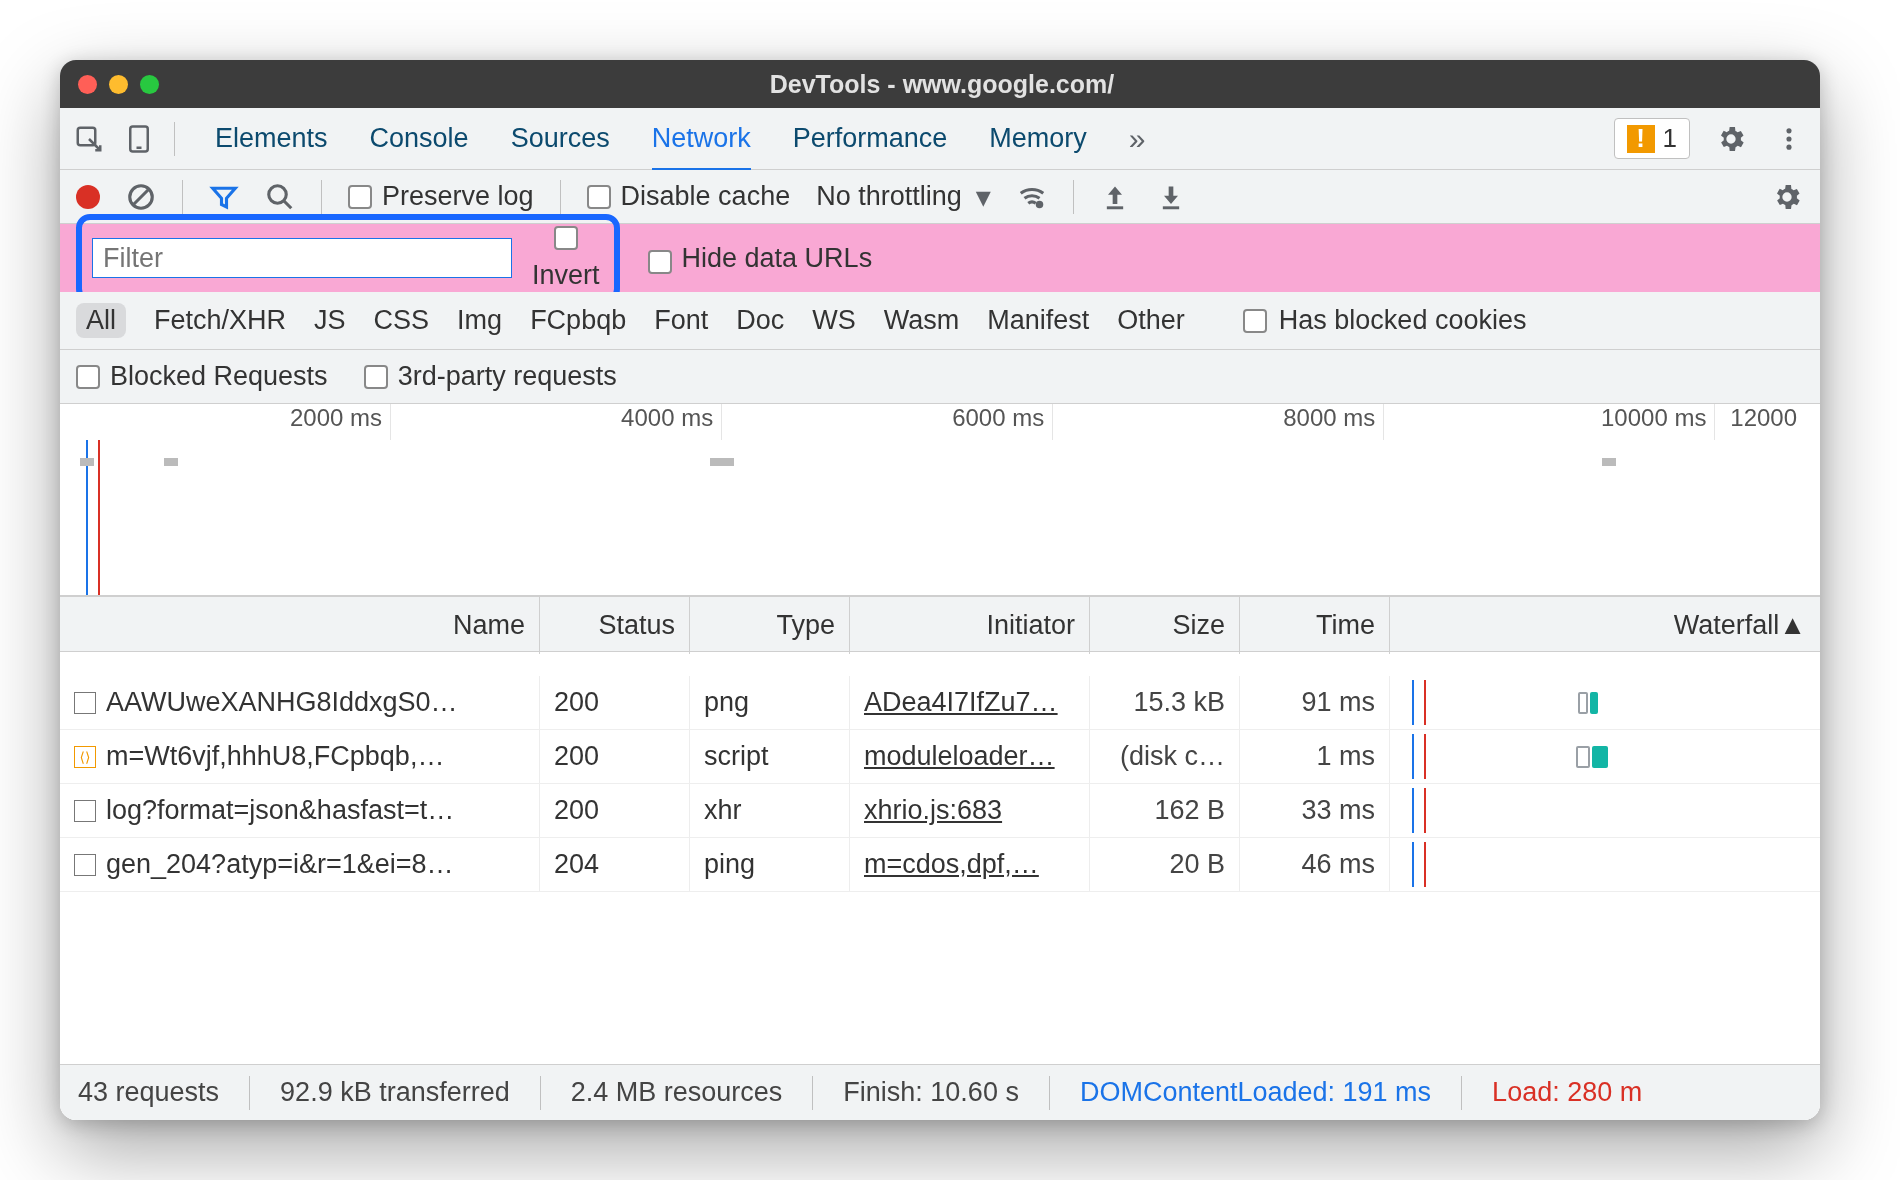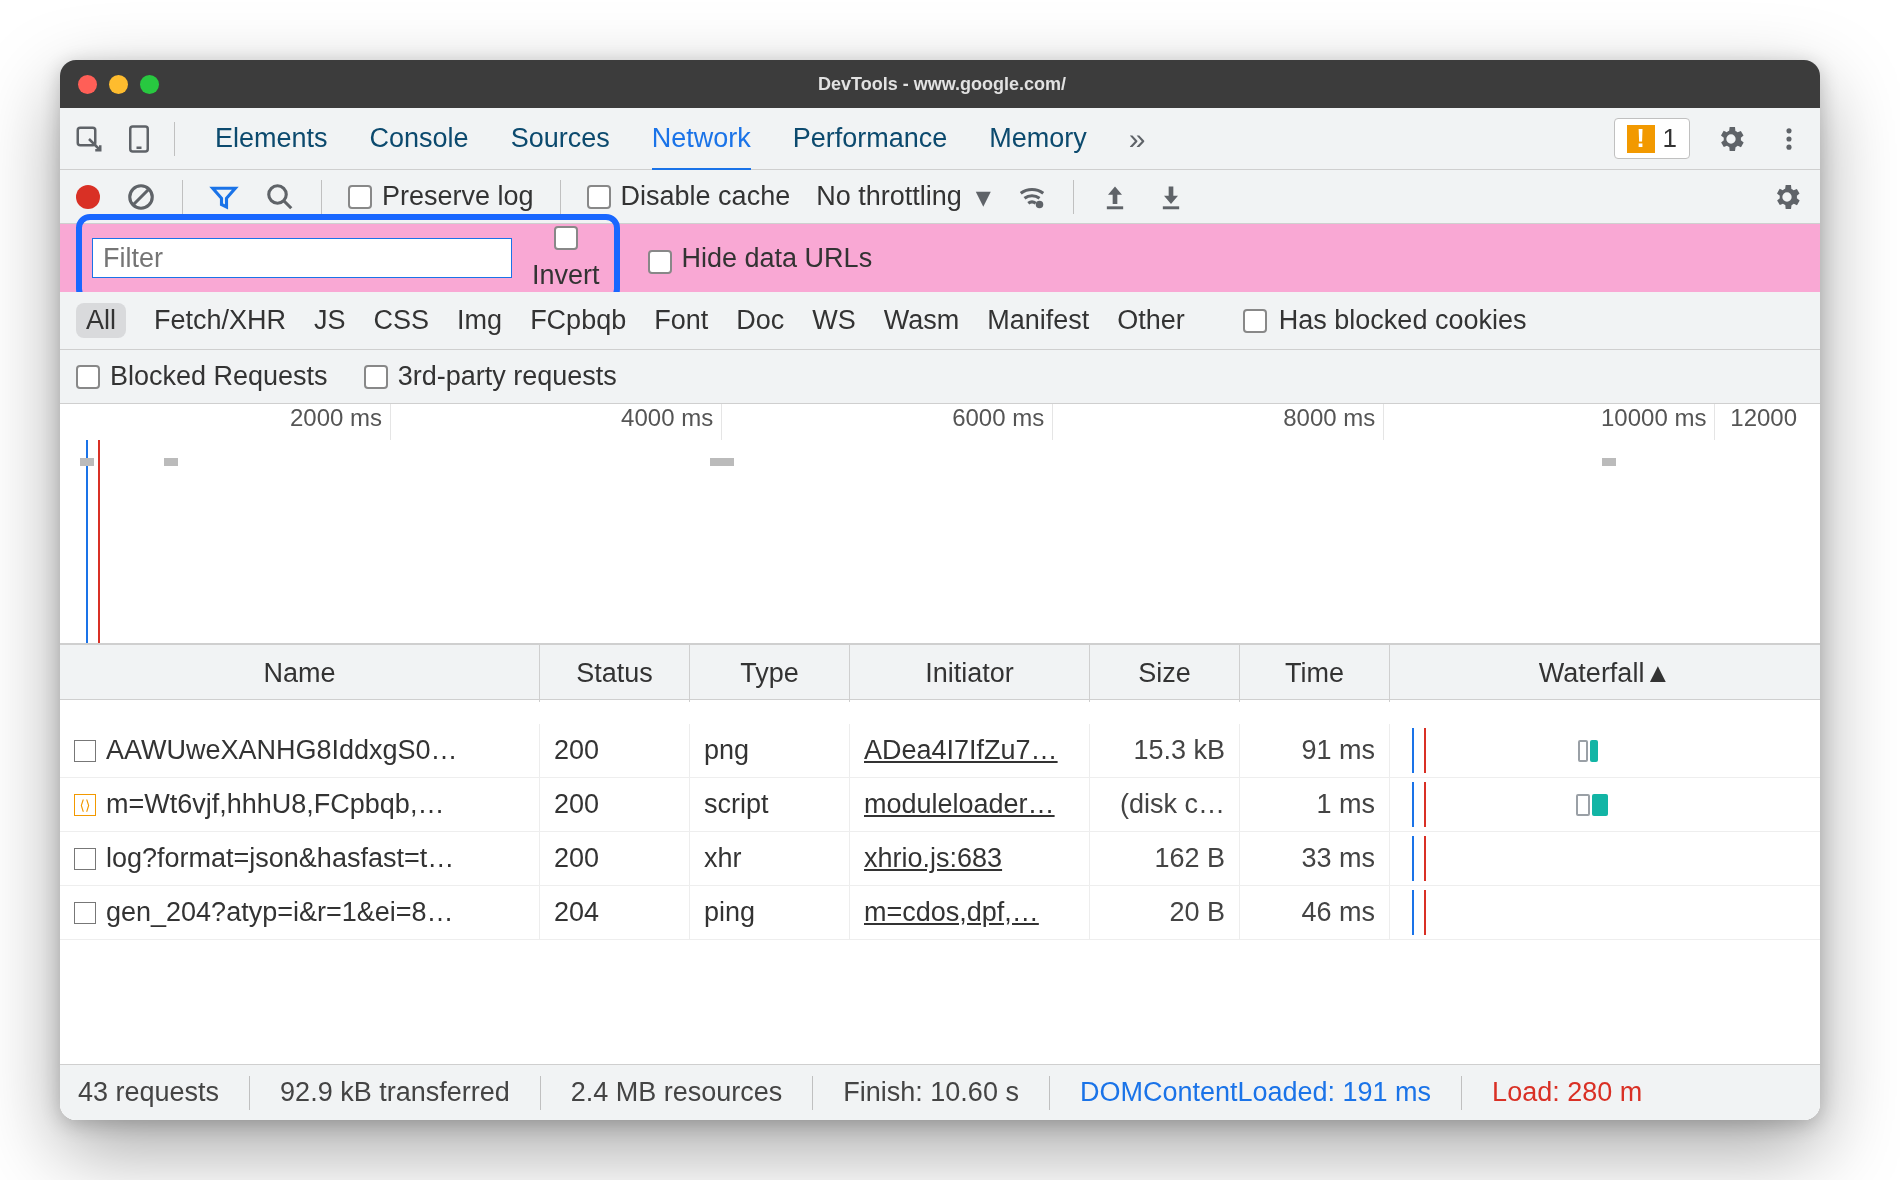--- a/index.html
+++ b/index.html
@@ -35,21 +35,21 @@
   .tl { width: 19px; height: 19px; border-radius: 50%; }
   .tl.red    { background: #ff5f57; }
   .tl.amber  { background: #febc2e; }
   .tl.green  { background: #28c840; }
   .titlebar .title {
     position: absolute;
     left: 4px; right: 0;
     text-align: center;
     color: #e2e2e2;
     font-weight: 600;
-    font-size: 18px;
+    font-size: 25px;
     pointer-events: none;
   }
 
   
   .tabstrip {
     height: 62px;
     background: #f1f3f4;
     border-bottom: 1px solid #cfcfcf;
     display: flex;
     align-items: center;
@@ -130,21 +130,21 @@
   .secondrow {
     height:54px; background:#f1f3f4;
     border-bottom:1px solid #cfcfcf;
     display:flex; align-items:center;
     padding:0 16px; gap:36px;
     font-size:27px; color:#333;
   }
 
   
   .timeline {
-    height:240px; background:#fff; position:relative; border-bottom:1px solid #cfcfcf;
+    height:192px; background:#fff; position:relative; border-bottom:1px solid #cfcfcf;
   }
   .timeline .ticks { display:flex; height:36px;
     font-size:24px; color:#555; }
   .timeline .ticks div { flex:1; text-align:right; padding-right:8px; border-right:1px solid #e5e5e5; }
   .timeline .plot { position:absolute; top:36px; left:0; right:0; bottom:0; }
   .vline { position:absolute; top:0; bottom:0; width:2px; }
   .vblue { background:#1a73e8; }
   .vred  { background:#d93025; }
   .tick-dot { position:absolute; width:14px; height:8px; background:#bbb; }
 
@@ -153,21 +153,21 @@
   .thead, .trow {
     display:grid;
     grid-template-columns: 480px 150px 160px 240px 150px 150px 1fr;
     align-items:center;
   }
   .thead {
     height:56px; background:#f1f3f4;
     border-top:1px solid #cfcfcf; border-bottom:1px solid #cfcfcf;
     font-size:27px; color:#333;
   }
-  .thead > div { padding:13px 14px; border-right:1px solid #cfcfcf; height:100%; display:flex; align-items:center; justify-content:center;}
+  .thead > div { padding:13px 14px; border-right:1px solid #cfcfcf; height:100%; display:flex; align-items:center; justify-content:flex-end;}
   .thead > div:last-child { border-right:none; }
   .trow {
     height:54px; font-size:27px; color:#333;
     border-bottom:1px solid #eee;
   }
   .trow > div { padding:0 14px; border-right:1px solid #ededed; height:100%; display:flex; align-items:center; overflow:hidden; white-space:nowrap; text-overflow:ellipsis;}
   .trow > div:last-child { border-right:none; }
   .rowicon { width:22px; height:22px; border:1px solid #777; margin-right:10px; flex:0 0 auto; }
   .rowicon.orange { border-color:#f29900; color:#f29900; }
   .initlink { text-decoration:underline; color:#333; }

